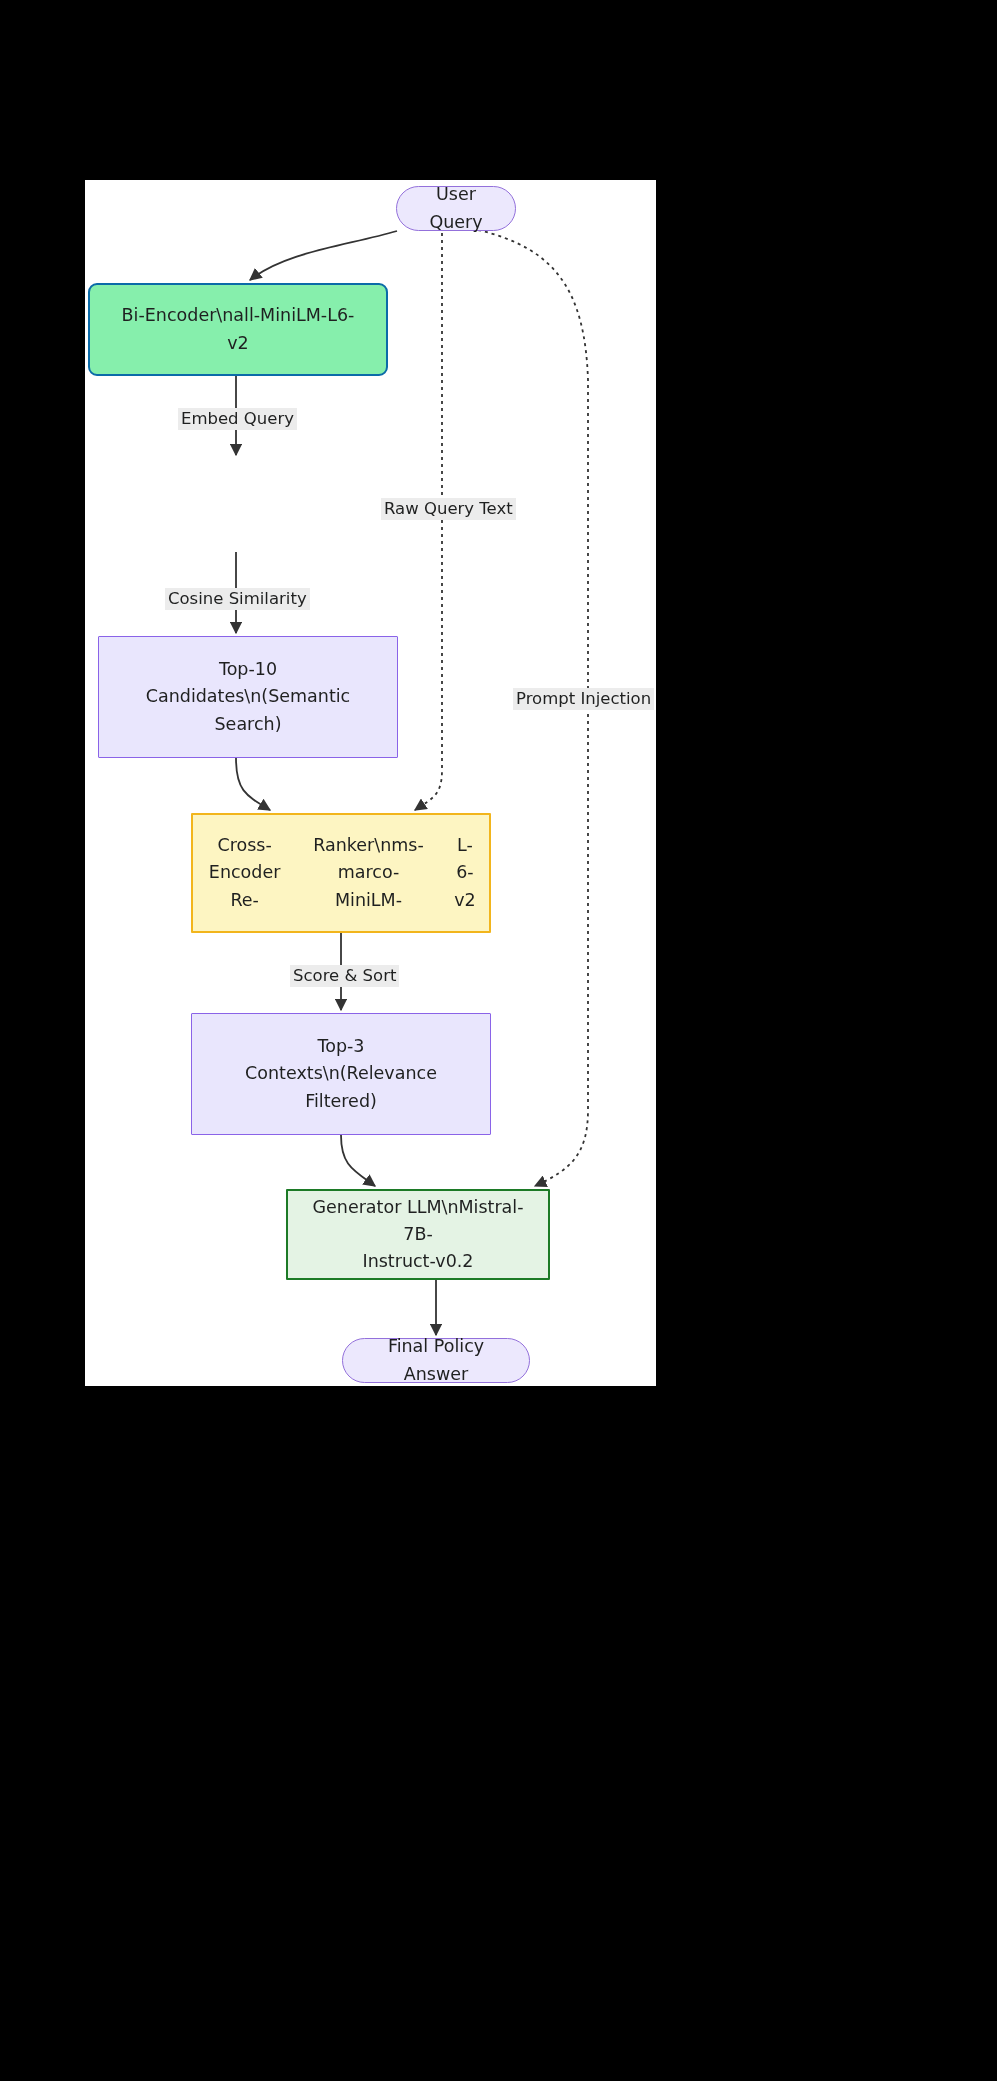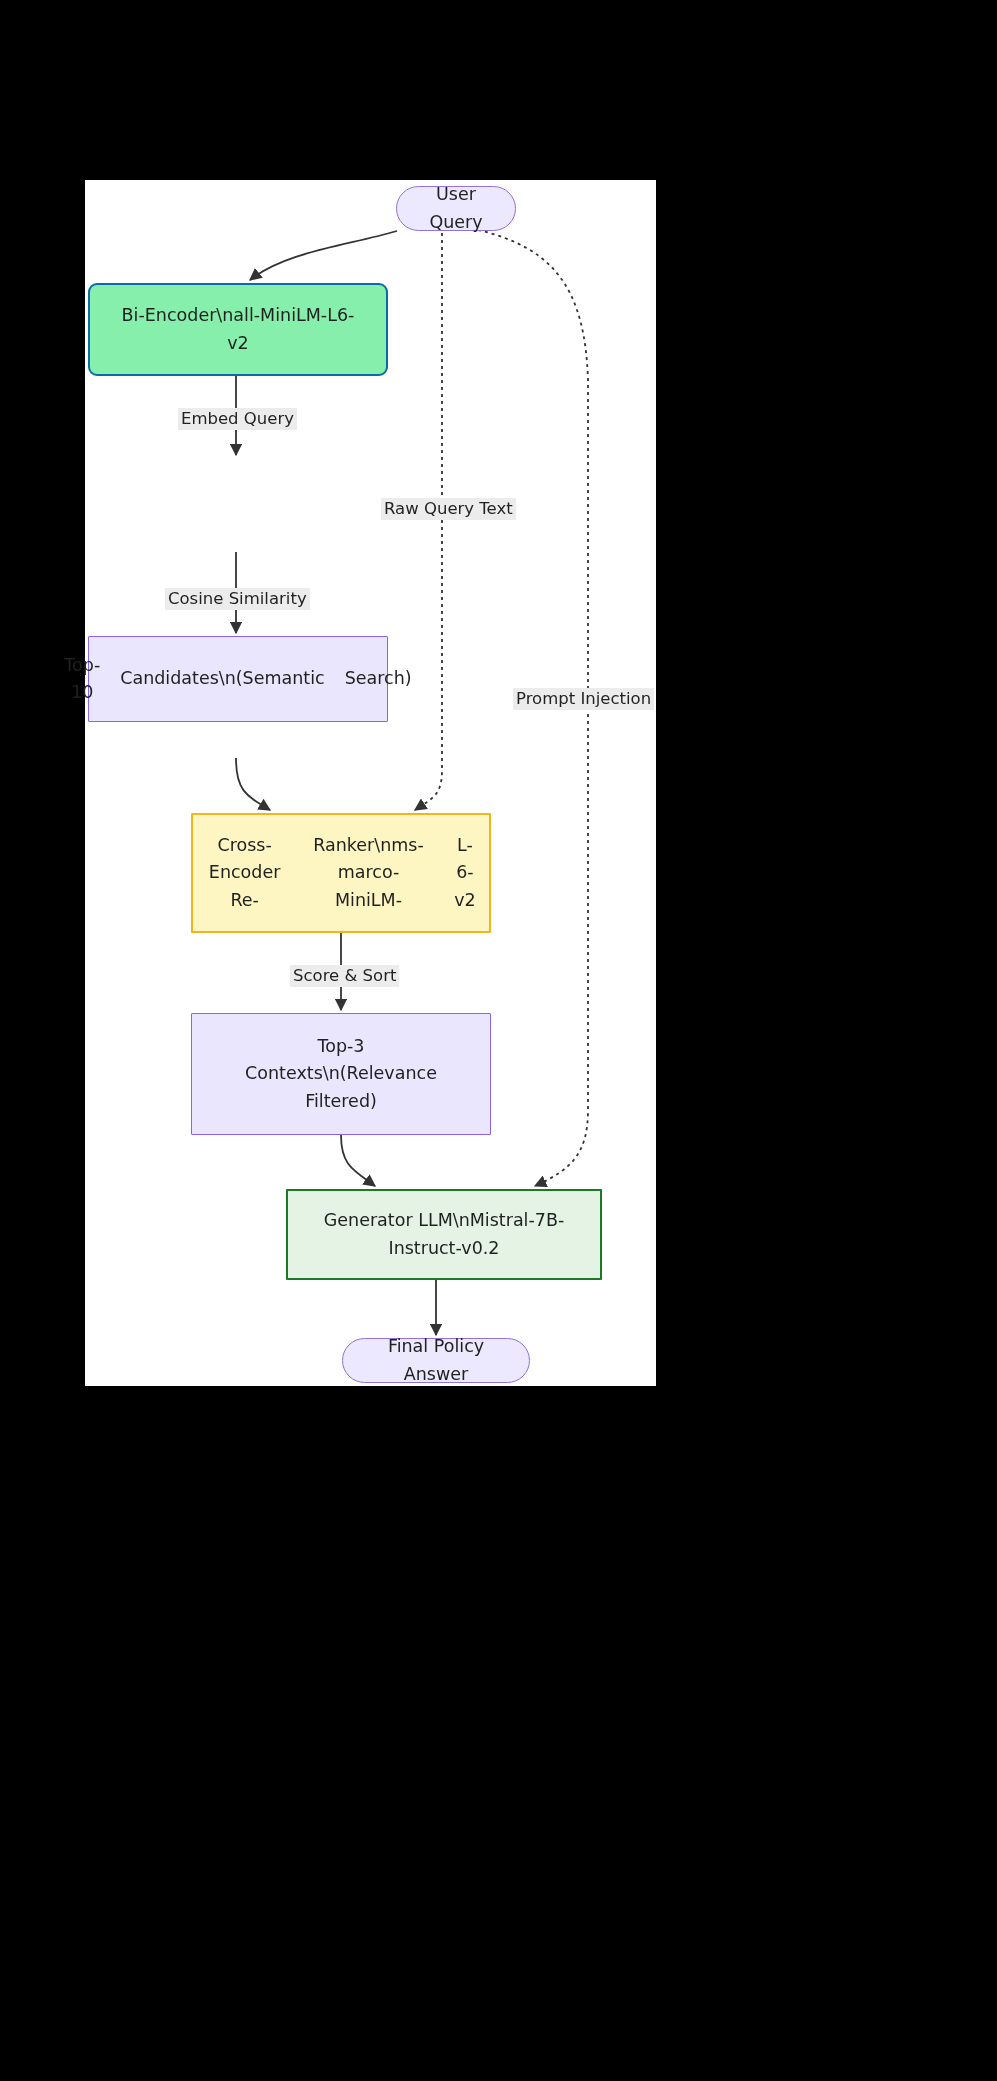--- a/index.html
+++ b/index.html
@@ -142,39 +142,39 @@
     <div class="node n-stadium" style="left:311px; top:6px; width:120px; height:45px;">
       <span class="txt">User Query</span>
     </div>
 
     <div class="node n-blue" style="left:3px; top:103px; width:300px; height:93px; flex-direction:column;">
       <span class="txt">Bi-Encoder\nall-MiniLM-L6-</span>
       <span class="txt">v2</span>
     </div>
 
 
-    <div class="node n-purple" style="left:3px; top:456px; width:300px; height:86px; flex-direction:row;">
+    <div class="node n-purple" style="left:13px; top:456px; width:300px; height:122px; flex-direction:column;">
       <span class="txt">Top-10</span>
       <span class="txt">Candidates\n(Semantic</span>
       <span class="txt">Search)</span>
     </div>
 
     <div class="node n-yellow" style="left:106px; top:633px; width:300px; height:120px; flex-direction:row;">
       <span class="txt">Cross-Encoder Re-</span>
       <span class="txt">Ranker\nms-marco-MiniLM-</span>
       <span class="txt">L-6-v2</span>
     </div>
 
     <div class="node n-purple" style="left:106px; top:833px; width:300px; height:122px; flex-direction:column;">
       <span class="txt">Top-3</span>
       <span class="txt">Contexts\n(Relevance</span>
       <span class="txt">Filtered)</span>
     </div>
 
-    <div class="node n-green" style="left:201px; top:1009px; width:316px; height:91px; flex-direction:column;">
+    <div class="node n-green" style="left:201px; top:1009px; width:264px; height:91px; flex-direction:column;">
       <span class="txt">Generator LLM\nMistral-7B-</span>
       <span class="txt">Instruct-v0.2</span>
     </div>
 
     <div class="node n-stadium" style="left:257px; top:1158px; width:188px; height:45px;">
       <span class="txt">Final Policy Answer</span>
     </div>
 
     <div class="edge-label" style="left:93px; top:228px;">Embed Query</div>
 

